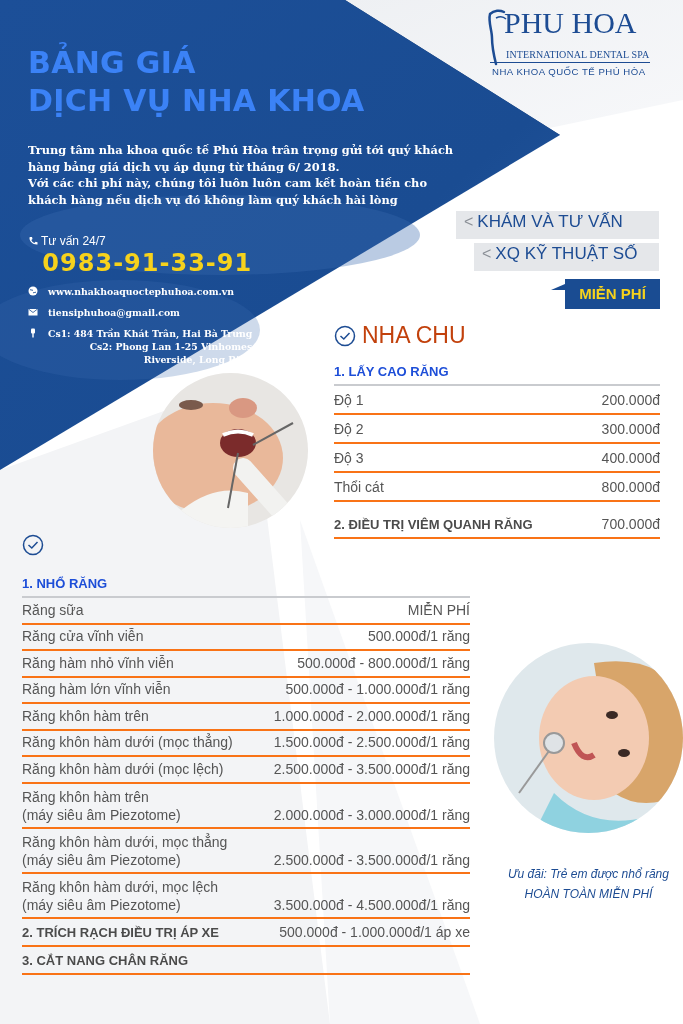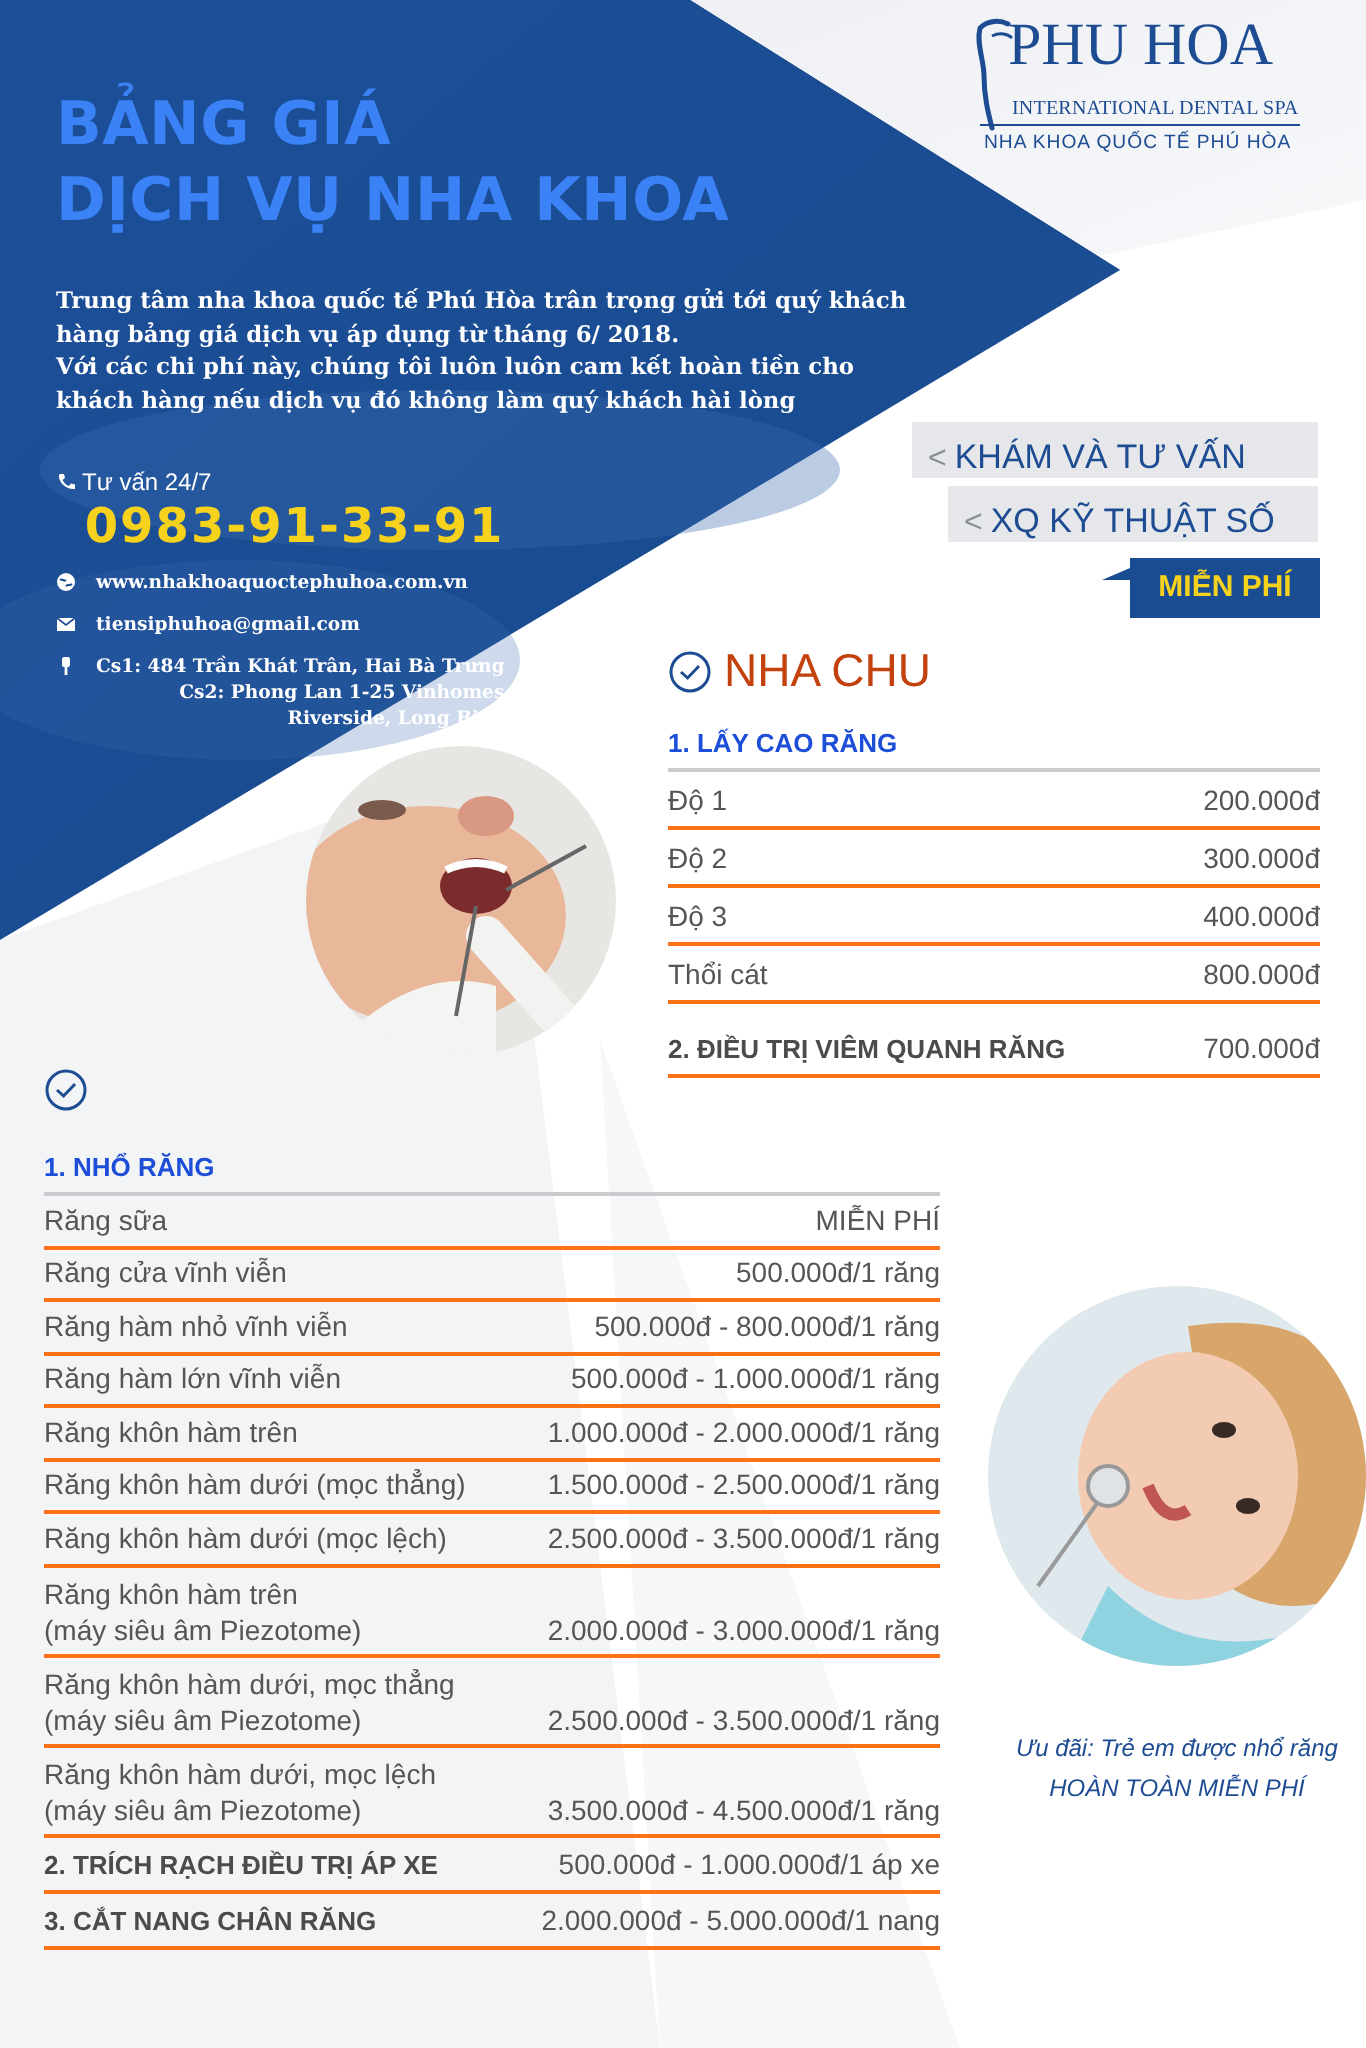--- a/index.html
+++ b/index.html
@@ -19,21 +19,21 @@
 
     
     .logo { position: absolute; left: 486px; top: 6px; width: 170px; }
     .logo-main { font-family: "Liberation Serif", serif; font-size: 30px; color: #1d4c93; letter-spacing: 0px; position: absolute; left: 18px; top: 0px; }
     .logo-sub { font-family: "Liberation Serif", serif; font-size: 10px; color: #1d4c93; position: absolute; left: 20px; top: 43px; letter-spacing: 0.1px; }
     .logo-line { position: absolute; left: 4px; top: 56px; width: 160px; height: 1px; background: #1d4c93; }
     .logo-viet { font-size: 9.6px; color: #1d4c93; position: absolute; left: 6px; top: 60px; letter-spacing: 0.5px; }
     .logo-tooth { position: absolute; left: 0; top: 2px; }
 
     
-    .tag { position: absolute; background: #e5e7ea; color: #1d4c93; font-size: 17px; height: 28px; line-height: 36px; padding-left: 8px; }
+    .tag { position: absolute; background: #e5e7ea; color: #1d4c93; font-size: 17px; height: 28px; line-height: 22px; padding-left: 8px; }
     .tag .chev { color: #8a8f96; margin-right: 4px; font-size: 16px; }
     .tag1 { left: 456px; top: 211px; width: 203px; }
     .tag2 { left: 474px; top: 243px; width: 185px; }
     .free-badge { position: absolute; left: 565px; top: 279px; width: 95px; height: 30px; background: #1a4c92; color: #f6d21c; font-weight: bold; font-size: 15px; text-align: center; line-height: 30px; }
     .free-badge-tail { position: absolute; left: 551px; top: 284px; width: 0; height: 0; border-top: 6px solid transparent; border-right: 14px solid #1a4c92; border-bottom: 0 solid transparent; }
 
     
     .section-head { position: absolute; display: flex; align-items: center; gap: 6px; color: #c2410c; font-size: 23px; }
     .check { width: 22px; height: 22px; }
     .nha-chu-head { left: 334px; top: 322px; }
@@ -262,20 +262,19 @@
       <span class="label">Răng khôn hàm dưới, mọc lệch
 (máy siêu âm Piezotome)</span>
       <span class="price">3.500.000đ - 4.500.000đ/1 răng</span>
     </div>
   <div class="row bold-row sub-group">
       <span class="label">2. TRÍCH RẠCH ĐIỀU TRỊ ÁP XE</span>
       <span class="price">500.000đ - 1.000.000đ/1 áp xe</span>
     </div>
   <div class="row bold-row sub-group">
       <span class="label">3. CẮT NANG CHÂN RĂNG</span>
-      <span class="price">2.000.000đ - 5.000.000đ/1 nang</span>
     </div>
 </div>
 
 <div class="promo">
   <div>Ưu đãi: Trẻ em được nhổ răng</div>
   <div>HOÀN TOÀN MIỄN PHÍ</div>
 </div>
 
 </body></html>

